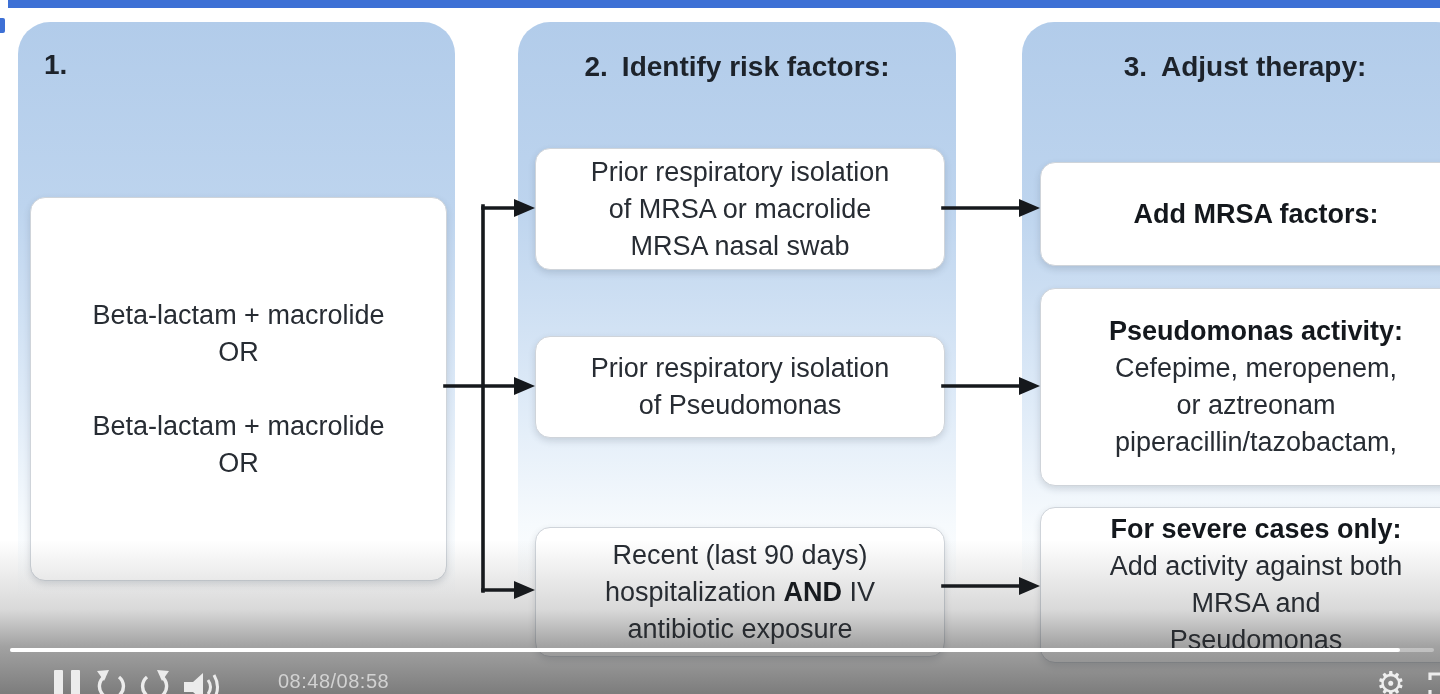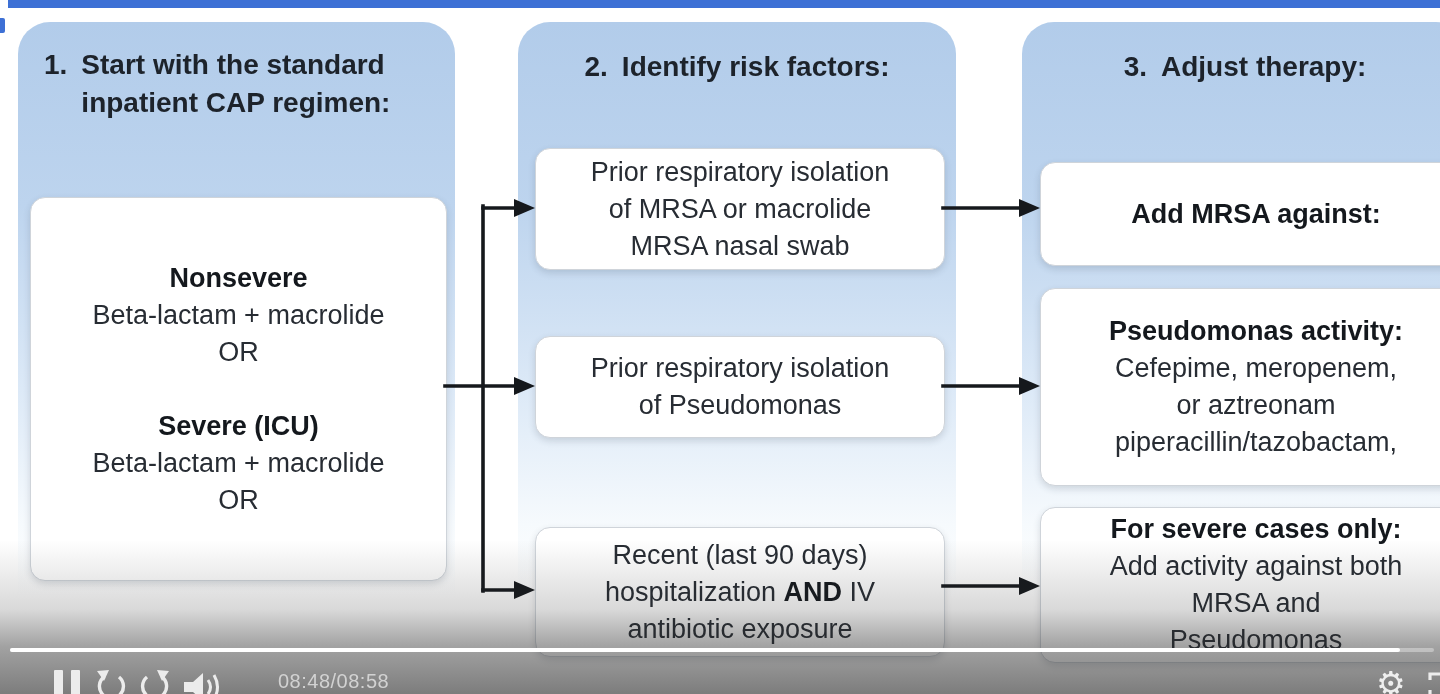--- a/index.html
+++ b/index.html
@@ -53,42 +53,39 @@
 <body>
 
 <div id="stage">
 
   <div class="topbar"></div>
   <div class="topbar-frag"></div>
 
   <div class="panel p1">
     <div class="hdr hdr1">
       <span class="num">1.</span>
-      <span class="htxt">Start with the standard inpatient CAP regimen:</span>
     </div>
   </div>
   <div class="panel p2">
     <div class="hdr hdrc">
       <span class="num">2.</span>
       <span>Identify risk factors:</span>
     </div>
   </div>
   <div class="panel p3">
     <div class="hdr hdrc">
       <span class="num">3.</span>
       <span>Adjust therapy:</span>
     </div>
   </div>
 
   <div class="wbox" style="left:30px;top:197px;width:415px;height:382px">
-    <div class="ln"><span class="b">Nonsevere</span></div>
     <div class="ln"><span>Beta-lactam + macrolide</span></div>
     <div class="ln"><span>OR</span></div>
     <div class="spacer"></div>
-    <div class="ln"><span class="b">Severe (ICU)</span></div>
     <div class="ln"><span>Beta-lactam + macrolide</span></div>
     <div class="ln"><span>OR</span></div>
   </div>
 
   <div class="wbox" style="left:535px;top:148px;width:408px;height:120px">
     <div class="ln"><span>Prior respiratory isolation</span></div>
     <div class="ln"><span>of MRSA or macrolide</span></div>
     <div class="ln"><span>MRSA nasal swab</span></div>
   </div>
 
@@ -97,21 +94,21 @@
     <div class="ln"><span>of </span><span class="i">Pseudomonas</span></div>
   </div>
 
   <div class="wbox" style="left:535px;top:527px;width:408px;height:128px">
     <div class="ln"><span>Recent (last 90 days)</span></div>
     <div class="ln"><span>hospitalization </span><span class="b">AND</span><span> IV</span></div>
     <div class="ln"><span>antibiotic exposure</span></div>
   </div>
 
   <div class="wbox" style="left:1040px;top:162px;width:430px;height:102px">
-    <div class="ln"><span class="b">Add MRSA against:</span></div>
+    <div class="ln"><span class="b">Add MRSA factors:</span></div>
   </div>
 
   <div class="wbox" style="left:1040px;top:288px;width:430px;height:196px">
     <div class="ln"><span class="b i">Pseudomonas</span><span class="b"> activity:</span></div>
     <div class="ln"><span>Cefepime, meropenem,</span></div>
     <div class="ln"><span>or aztreonam</span></div>
     <div class="ln"><span>piperacillin/tazobactam,</span></div>
   </div>
 
   <div class="wbox" style="left:1040px;top:507px;width:430px;height:154px">

